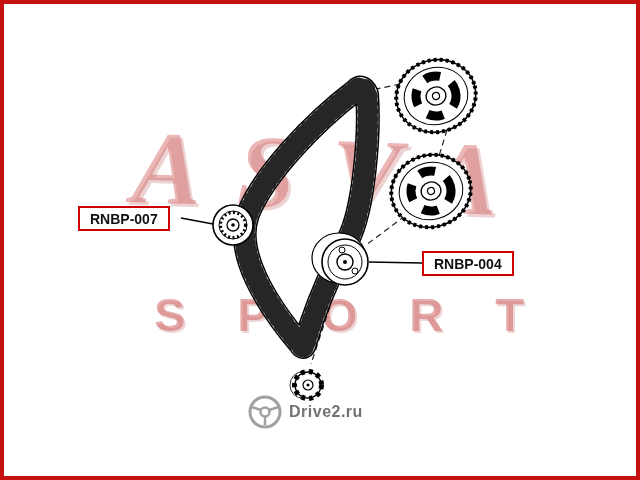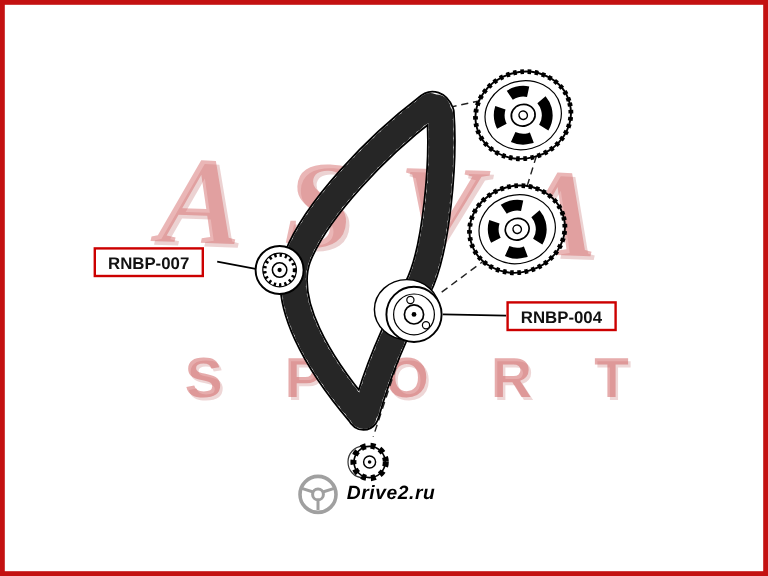--- a/index.html
+++ b/index.html
@@ -51,22 +51,21 @@
     padding:2px 10px 1px 10px;
     line-height:18px;
     white-space:nowrap;
   }
   .part-label.left{left:74px;top:202px;}
   .part-label.right{left:418px;top:247px;}
   
   .drive2{
     position:absolute;left:244px;top:391px;
     display:flex;align-items:center;
-    color:#000000;
-    font-style:italic;
+    color:#737373;
   }
   .drive2 .wheel{
     width:34px;height:34px;margin-right:7px;
   }
   .drive2 .site{
     font-size:16px;font-weight:bold;
     font-family:"Liberation Sans", sans-serif;
     letter-spacing:0.5px;
   }
 </style>

